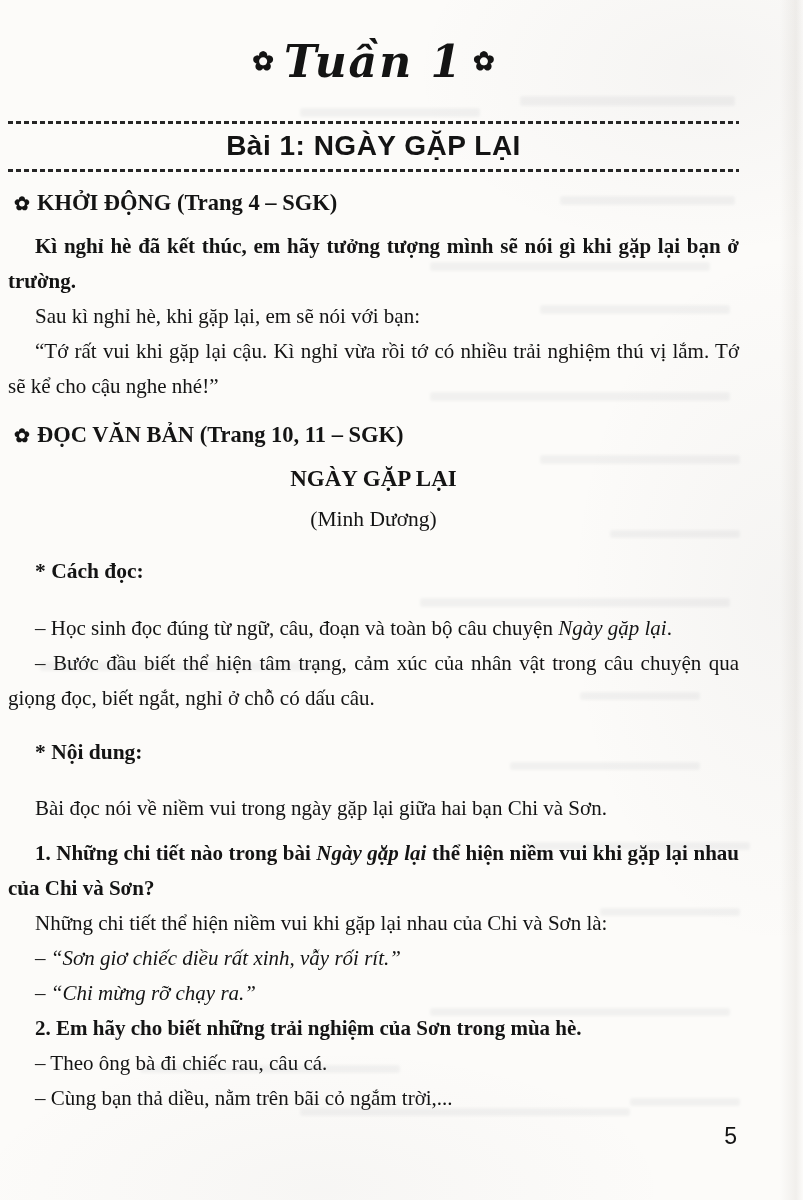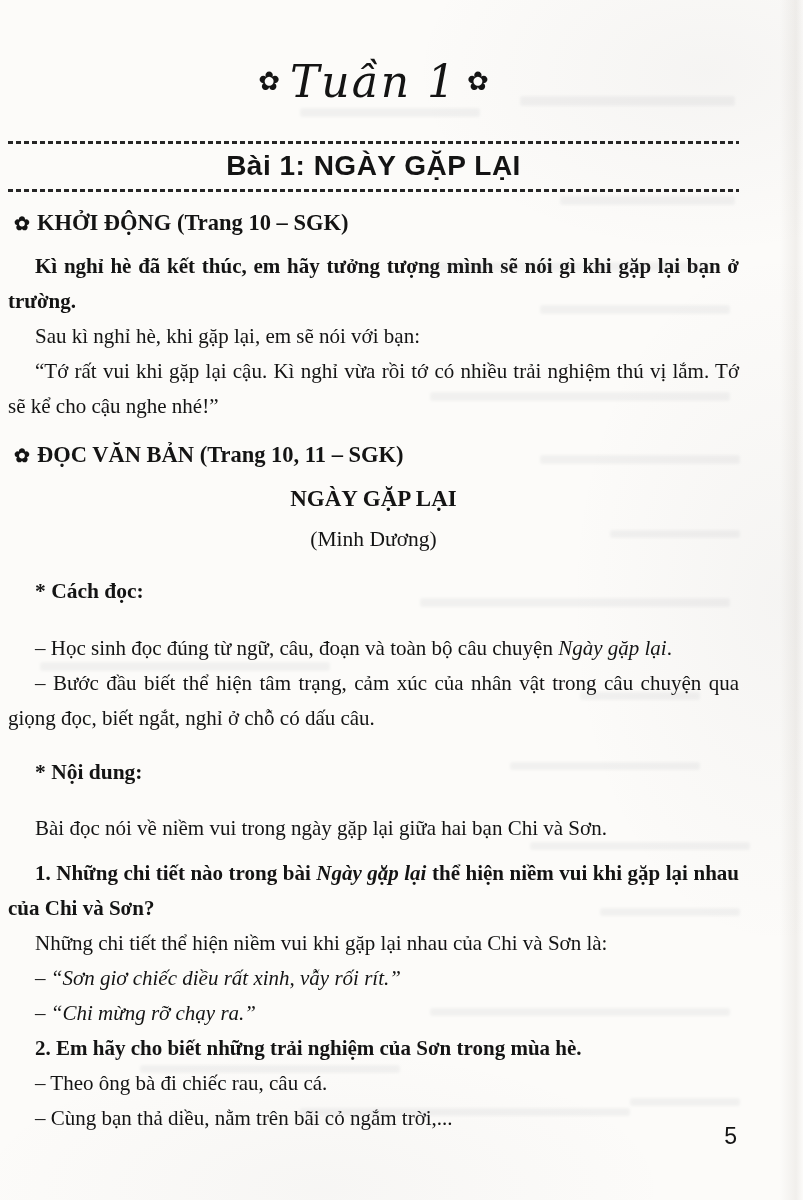--- a/index.html
+++ b/index.html
@@ -16,25 +16,25 @@
       linear-gradient(90deg, #fcfbf9 0 780px, #f1efec 796px, #fcfbf9 803px),
       #fcfbf9;
   }
   .page {
     position: absolute; inset: 0;
     padding: 0 64px 0 8px;
     box-sizing: border-box;
   }
   
   .week-title {
-    margin-top: 56px;
+    margin-top: 36px;
     text-align: center;
     font-family: "DejaVu Serif", serif;
     font-style: italic;
-    font-weight: normal;
+    font-weight: bold;
     font-size: 44px;
     line-height: 50px;
     letter-spacing: 2px;
   }
   .week-title .flower {
     font-style: normal;
     font-size: 26px;
     letter-spacing: 0;
     vertical-align: 7px;
     padding: 0 10px;
@@ -114,21 +114,21 @@
 <body>
 
 <div class="page">
 
   <div class="week-title"><span class="flower">✿</span><span>Tuần 1</span><span class="flower">✿</span></div>
 
   <div class="rule rule-top"></div>
   <div class="lesson-title">Bài 1: NGÀY GẶP LẠI</div>
   <div class="rule"></div>
 
-  <div class="section-head"><span class="bullet">✿</span><span>KHỞI ĐỘNG (Trang 10 – SGK)</span></div>
+  <div class="section-head"><span class="bullet">✿</span><span>KHỞI ĐỘNG (Trang 4 – SGK)</span></div>
 
   <p class="para bold gap-xs">Kì nghỉ hè đã kết thúc, em hãy tưởng tượng mình sẽ nói gì khi gặp lại bạn ở trường.</p>
   <p class="para gap-sm">Sau kì nghỉ hè, khi gặp lại, em sẽ nói với bạn:</p>
   <p class="para">“Tớ rất vui khi gặp lại cậu. Kì nghỉ vừa rồi tớ có nhiều trải nghiệm thú vị lắm. Tớ sẽ kể cho cậu nghe nhé!”</p>
 
   <div class="section-head"><span class="bullet">✿</span><span>ĐỌC VĂN BẢN (Trang 10, 11 – SGK)</span></div>
 
   <div class="center-title">NGÀY GẶP LẠI</div>
   <div class="center-author">(Minh Dương)</div>
 

